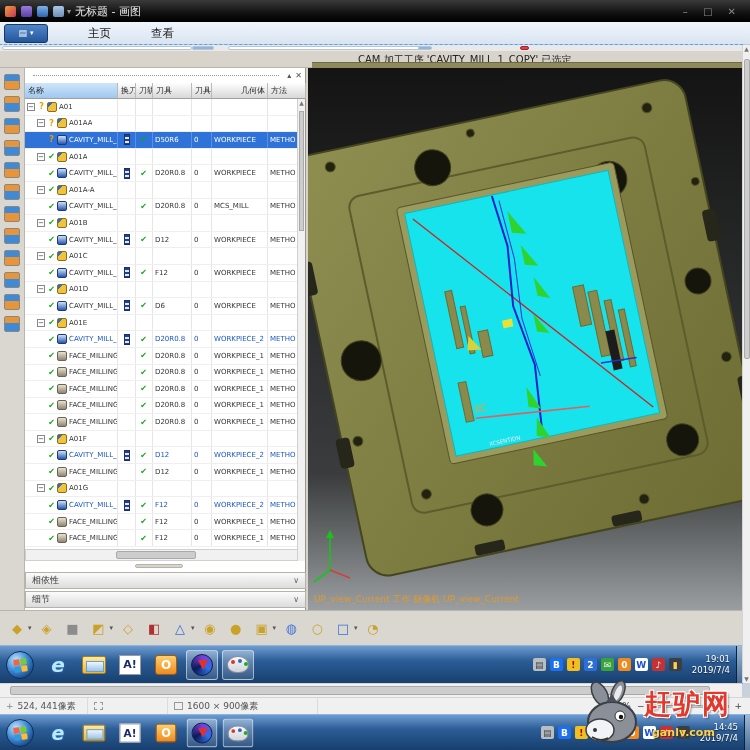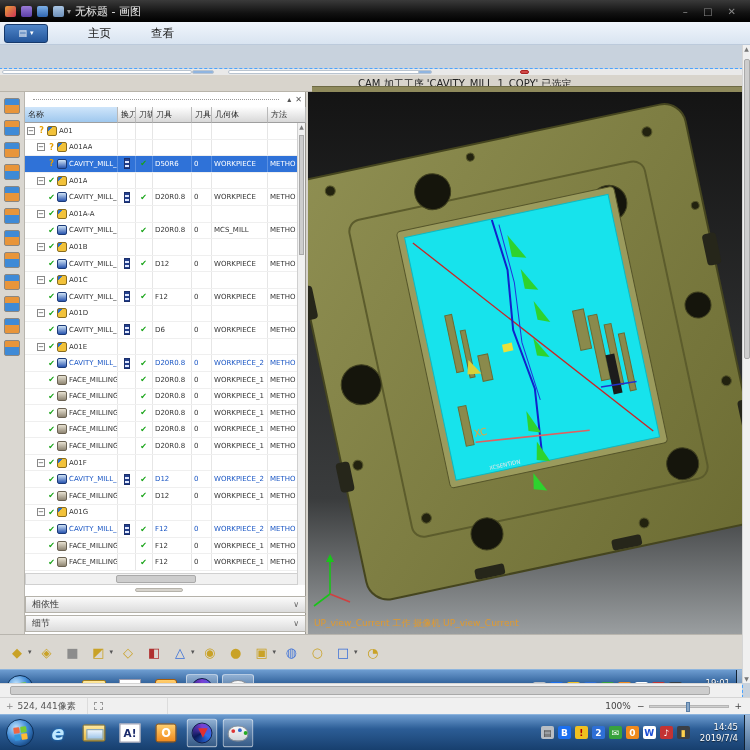--- a/index.html
+++ b/index.html
@@ -9,21 +9,21 @@
 
   
   #titlebar{left:0;top:0;width:750px;height:22px;background:linear-gradient(#3a3a3a,#111 60%,#000);display:flex;align-items:center;color:#eee;font-size:11px;}
   .qat-chip{width:11px;height:11px;border-radius:2px;margin-left:5px;display:inline-block;}
   #win-btns{margin-left:auto;margin-right:8px;color:#888;font-size:10px;letter-spacing:6px;}
   #ribbon{left:0;top:22px;width:750px;height:23px;background:linear-gradient(#f0f5fc,#d9e4f1);border-bottom:1px solid #bccadb;display:flex;align-items:center;}
   #appbtn{width:44px;height:19px;margin-left:4px;border-radius:3px;background:linear-gradient(#4f85c8,#24569b);border:1px solid #16396b;display:flex;align-items:center;justify-content:center;color:#fff;font-size:9px;}
   .ribbon-tab{font-size:11.5px;color:#222;margin-left:40px;}
 
   
-  #shot{left:0;top:45px;width:742px;height:638px;background:#d6d3cc;outline:1px dashed #4aa3ff;margin-top:24px;}
+  #shot{left:0;top:45px;width:742px;height:638px;background:#d6d3cc;outline:1px dashed #4aa3ff;}
   #topstrip{left:0;top:0;width:742px;height:6px;background:#e9e9e9;}
   .frag{position:absolute;top:1px;height:4px;background:#fff;border:1px solid #b9c4d0;border-radius:2px;}
   #msgbar{left:0;top:6px;width:742px;height:17px;background:#d8d4cc;border-bottom:1px solid #b8b4aa;font-size:10px;color:#222;}
   #msgbar span{position:absolute;left:358px;top:2px;white-space:nowrap;}
   #tanstrip{left:312px;top:17px;width:430px;height:7px;background:#8f8a5c;border-top:1px solid #6e6a44;}
 
   
   #resbar{left:0;top:23px;width:25px;height:542px;background:#dad7d1;border-right:1px solid #b8b5ae;}
   .res-ic{position:relative;width:16px;height:16px;margin:6px auto 6px auto;border-radius:2px;}
 
@@ -157,21 +157,21 @@
         <div id="nav-dots"></div>
         <span class="mini">▴</span>
         <span class="mini">✕</span>
       </div>
       <div id="thead">
           <div class="hcell name" style="width: 93px;">名称</div>
           <div class="hcell " style="width: 18px;">换刀</div>
           <div class="hcell " style="width: 17px;">刀轨</div>
           <div class="hcell " style="width: 39px;">刀具</div>
           <div class="hcell " style="width: 20px;">刀具号</div>
-          <div class="hcell " style="width: 56px;">几何体</div>
+          <div class="hcell " style="width: 56px; text-align: right;">几何体</div>
           <div class="hcell " style="flex: 1 1 0%;">方法</div>
         </div>
       <div id="tbody">
           <div class="trow">
             <div class="cell c-name" style="padding-left: 2px;">
               <span class="expander">−</span>
               <span class="st warn">?</span>
               <span class="tico group"></span>
               <span class="lbl">A01</span>
             </div>
@@ -768,20 +768,24 @@
   </div>
 
   <div class="abs" id="statusbar">
     <div class="sseg" style="width:88px;">
       <span style="margin-right:4px;color:#888;">+</span>
       <span>524, 441像素</span>
     </div>
     <div class="sseg" style="width:80px;">
       <span style="width:9px;height:8px;border:1px dashed #999;display:inline-block;"></span>
     </div>
+    <div class="sseg" style="width:150px;">
+      <span style="width:9px;height:8px;border:1px solid #999;display:inline-block;margin-right:4px;"></span>
+      <span>1600 × 900像素</span>
+    </div>
     <div id="zoomctl">
       <span>100%</span>
       <span style="margin-left:6px;">−</span>
       <div id="zoomtrack">
           <div id="zoomthumb"></div>
         </div>
       <span>+</span>
     </div>
   </div>
 
@@ -831,13 +835,29 @@
         <div class="tray-ic" style="background: rgb(195, 51, 51); color: rgb(255, 255, 255);">♪</div>
         <div class="tray-ic" style="background: rgb(58, 63, 70); color: rgb(255, 210, 77);">▮</div>
       </div>
       <div class="clock">
         <div>14:45</div>
         <div>2019/7/4</div>
       </div>
       <div style="width: 6px; height: 100%; background: linear-gradient(rgb(157, 185, 216), rgb(74, 111, 152)); border-left: 1px solid rgb(17, 34, 51); flex: 0 0 auto;"></div>
     </div>
 
+  <div class="abs" id="wm">
+    <svg width="66" height="70" viewBox="0 0 66 70" style="position:absolute;left:0;top:2px;">
+      <ellipse cx="20" cy="14" rx="7" ry="13" transform="rotate(-28 20 14)" fill="#8a8f98" stroke="#3a3f46" stroke-width="1.5"></ellipse>
+      <ellipse cx="38" cy="12" rx="6" ry="12" transform="rotate(22 38 12)" fill="#8a8f98" stroke="#3a3f46" stroke-width="1.5"></ellipse>
+      <ellipse cx="38" cy="13" rx="3" ry="8" transform="rotate(22 38 13)" fill="#e9eaec"></ellipse>
+      <ellipse cx="32" cy="42" rx="24" ry="20" fill="#8a8f98" stroke="#3a3f46" stroke-width="2"></ellipse>
+      <ellipse cx="20" cy="50" rx="14" ry="11" fill="#f2f3f5" stroke="#3a3f46" stroke-width="1.5"></ellipse>
+      <circle cx="15" cy="50" r="2" fill="#333"></circle>
+      <path d="M12 57 q8 5 16 1" stroke="#333" stroke-width="1.5" fill="none"></path>
+      <circle cx="40" cy="36" r="5" fill="#fff" stroke="#333"></circle>
+      <circle cx="41" cy="37" r="2.2" fill="#111"></circle>
+      <path d="M26 22 l6 -8 l5 8" fill="#4a4f58"></path>
+    </svg>
+    <div id="wm-title">赶驴网</div>
+    <div id="wm-domain">ganlv.com</div>
+  </div>
 </div>
 
 </body></html>

